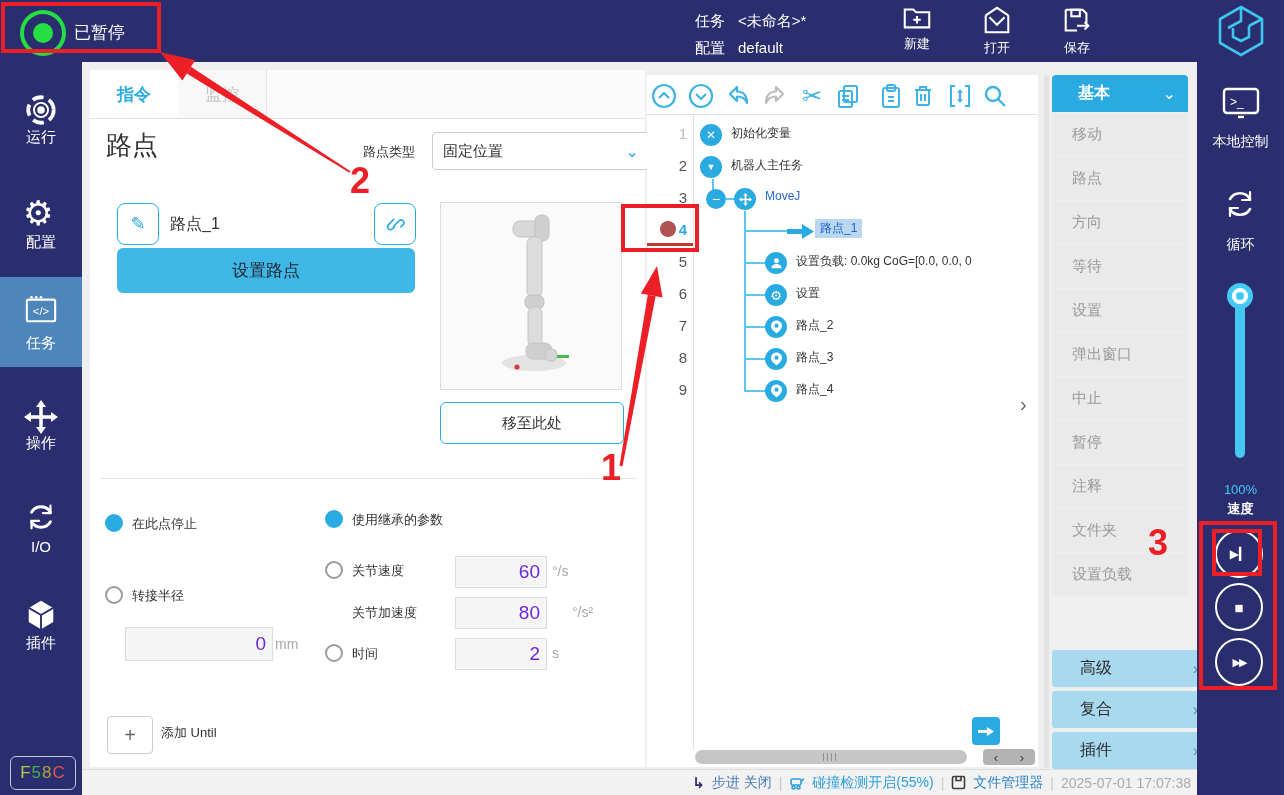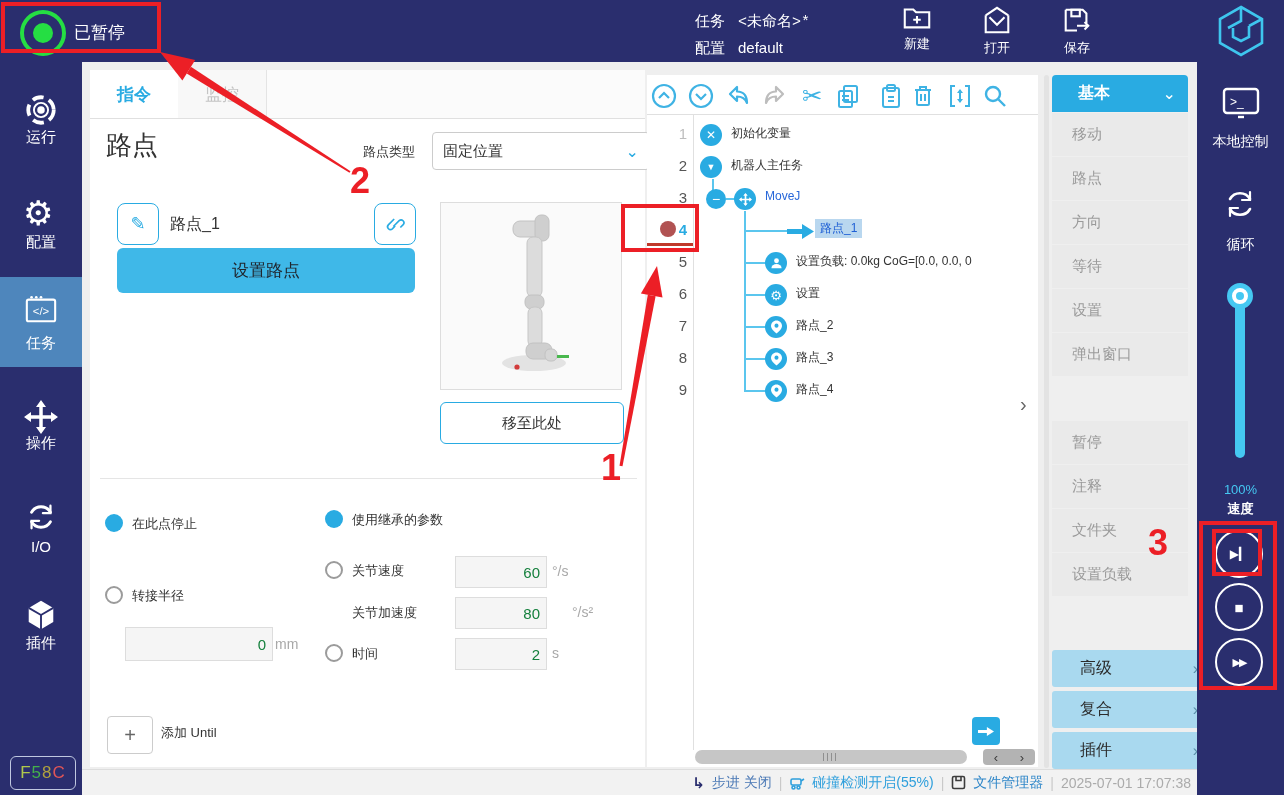--- a/index.html
+++ b/index.html
@@ -25,21 +25,21 @@
   .tab-idle{color:#C4C4C4;background:#F8F8F8;border-right:1px solid #e4e4e4;}
   .btn-solid{background:#3FB8E8;border-radius:6px;display:flex;align-items:center;justify-content:center;font-size:17px;color:#20262e;cursor:pointer;}
   .btn-line{background:#fff;border:1.5px solid #29ABE2;border-radius:6px;display:flex;align-items:center;justify-content:center;font-size:16px;color:#333;cursor:pointer;}
   .sqbtn{width:40px;height:40px;border:1.5px solid #29ABE2;border-radius:8px;background:#fff;display:flex;align-items:center;justify-content:center;color:#29ABE2;cursor:pointer;}
   .select{background:#fff;border:1px solid #ccc;border-radius:4px;display:flex;align-items:center;font-size:15px;padding:0 10px;justify-content:space-between;cursor:pointer;}
   .radio{width:18px;height:18px;border-radius:50%;box-sizing:border-box;cursor:pointer;}
   .radio-on{background:#29ABE2;}
   .radio-off{background:#fff;border:2px solid #9b9b9b;}
   .lbl{font-size:13px;color:#333;}
   .input{background:#F5F5F5;border:1px solid #ddd;display:flex;align-items:center;justify-content:flex-end;
-         padding-right:6px;color:#15803d;font-size:15px;box-sizing:border-box;}
+         padding-right:6px;color:#6d28d9;font-size:19px;box-sizing:border-box;}
   .unit{color:#A8A8A8;font-size:14px;}
   
   .ln{position:absolute;width:40px;text-align:right;font-size:15px;color:#555;}
   .ln-dim{color:#BDBDBD;}
   .ln-cur{color:#29ABE2;font-weight:bold;}
   .cir{width:22px;height:22px;border-radius:50%;background:#29ABE2;color:#fff;display:flex;align-items:center;justify-content:center;}
   .tlabel{position:absolute;font-size:12px;white-space:nowrap;}
   .conn{position:absolute;background:#5BC6EE;}
   .sel{background:#B9D7EF;color:#2060D5;padding:1px 5px;}
   
@@ -68,21 +68,21 @@
 
 <div id="app">
 
   <div class="abs topbar"></div>
   <div class="abs statusdot" style="left:20px;top:10px;">
       <i></i>
     </div>
   <div class="abs tb-text" style="left:74px;top:21px;font-size:17px;">已暂停</div>
 
   <div class="abs tb-text" style="left:695px;top:12px;">任务</div>
-  <div class="abs tb-text" style="left:738px;top:12px;font-family:Liberation Mono, monospace;">&lt;未命名&gt;*</div>
+  <div class="abs tb-text" style="left:738px;top:12px;">&lt;未命名&gt;*</div>
   <div class="abs tb-text" style="left:695px;top:39px;">配置</div>
   <div class="abs tb-text" style="left:738px;top:39px;">default</div>
 
   <div class="abs tb-btn" style="left:895px;top:1px;width:44px;">
     <span>
       <svg width="32" height="32" viewBox="0 0 34 34" fill="none" stroke="#fff" stroke-width="2.2">
         <path d="M4 9 h9 l3 3 h14 v16 H4 z"></path>
           <path d="M17 16 v8 M13 20 h8"></path>
         </svg>
       </span>
@@ -422,20 +422,21 @@
   <div class="abs" style="left:1052px;top:75px;width:136px;height:37px;background:#29ABE2;border-radius:4px 4px 0 0;display:flex;align-items:center;justify-content:space-between;padding:0 12px 0 26px;box-sizing:border-box;color:#fff;font-size:16px;font-weight:bold;cursor:pointer;">
     <span>基本</span>
     <span style="font-weight:normal;">⌄</span>
     </div>
   <div class="abs pal-item" style="top:113px;">移动</div>
   <div class="abs pal-item" style="top:157px;">路点</div>
   <div class="abs pal-item" style="top:201px;">方向</div>
   <div class="abs pal-item" style="top:245px;">等待</div>
   <div class="abs pal-item" style="top:289px;">设置</div>
   <div class="abs pal-item" style="top:333px;">弹出窗口</div>
+  <div class="abs pal-item" style="top:377px;">中止</div>
   <div class="abs pal-item" style="top:421px;">暂停</div>
   <div class="abs pal-item" style="top:465px;">注释</div>
   <div class="abs pal-item" style="top:509px;">文件夹</div>
   <div class="abs pal-item" style="top:553px;">设置负载</div>
 
   <div class="abs pal-group" style="top:650px;">
     <span>高级</span>
       <span class="pal-chev">›</span>
     </div>
   <div class="abs pal-group" style="top:691px;">

